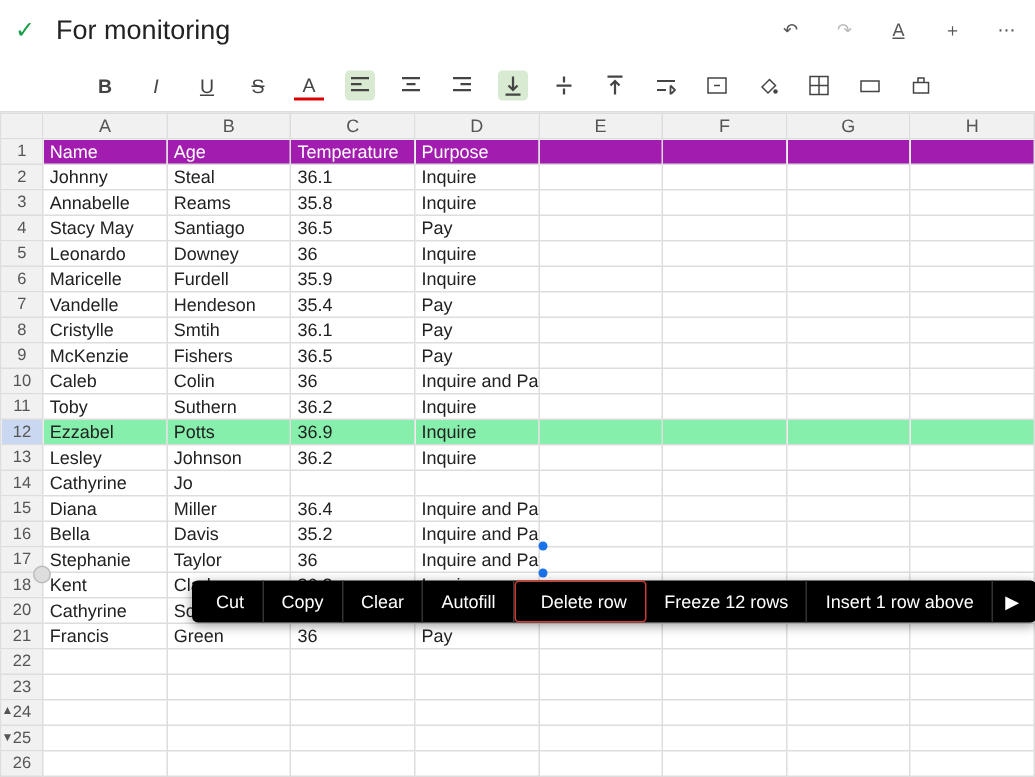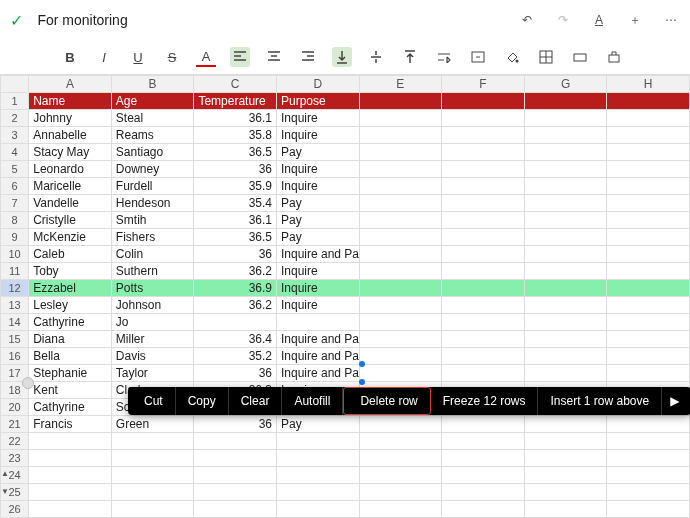--- a/index.html
+++ b/index.html
@@ -14,21 +14,21 @@
     overflow: hidden;
     position: relative;
   }
   .topbar {
     display: flex;
     align-items: center;
     height: 40px;
     padding: 0 10px;
   }
   .check { color: #1a9e49; font-size: 16px; margin-right: 14px; }
-  .title { font-size: 14px; flex: 1; }
+  .title { font-size: 18px; flex: 1; }
   .topright { display: flex; gap: 18px; align-items: center; color: #555; }
   .topright .ico { width: 18px; text-align: center; cursor: pointer; }
   .dim { color: #bbb; }
 
   .fmtbar {
     display: flex;
     align-items: center;
     gap: 14px;
     height: 34px;
     padding: 0 60px;
@@ -47,22 +47,22 @@
     height: 17px;
     padding: 0 4px;
     overflow: hidden;
     white-space: nowrap;
     text-overflow: clip;
   }
   th { background: #f1f1f1; font-weight: normal; text-align: center; color:#555; }
   .rowhdr { width: 28px; text-align: center; background:#f1f1f1; color:#555; font-size:11px;}
   .colA { width: 82px; } .colB{width:82px;} .colC{width:82px;} .colD{width:82px;}
   .colE{width:82px;} .colF{width:82px;} .colG{width:82px;} .colH{width:82px;}
-  tr.headerrow td { background:#b91c1c; color:#fff; }
-  td.num { text-align: right; }
+  tr.headerrow td { background:#a21caf; color:#fff; }
+  td.num { }
   tr.sel td { background:#86efac; }
   tr.sel .rowhdr { background:#c9d8f0; }
   .selhandle {
     position:absolute; width:6px;height:6px; background:#1a73e8; border-radius:50%;
   }
   .ctxmenu {
     position:absolute;
     background:#000; color:#fff;
     border-radius:4px;
     display:flex; align-items:center;

